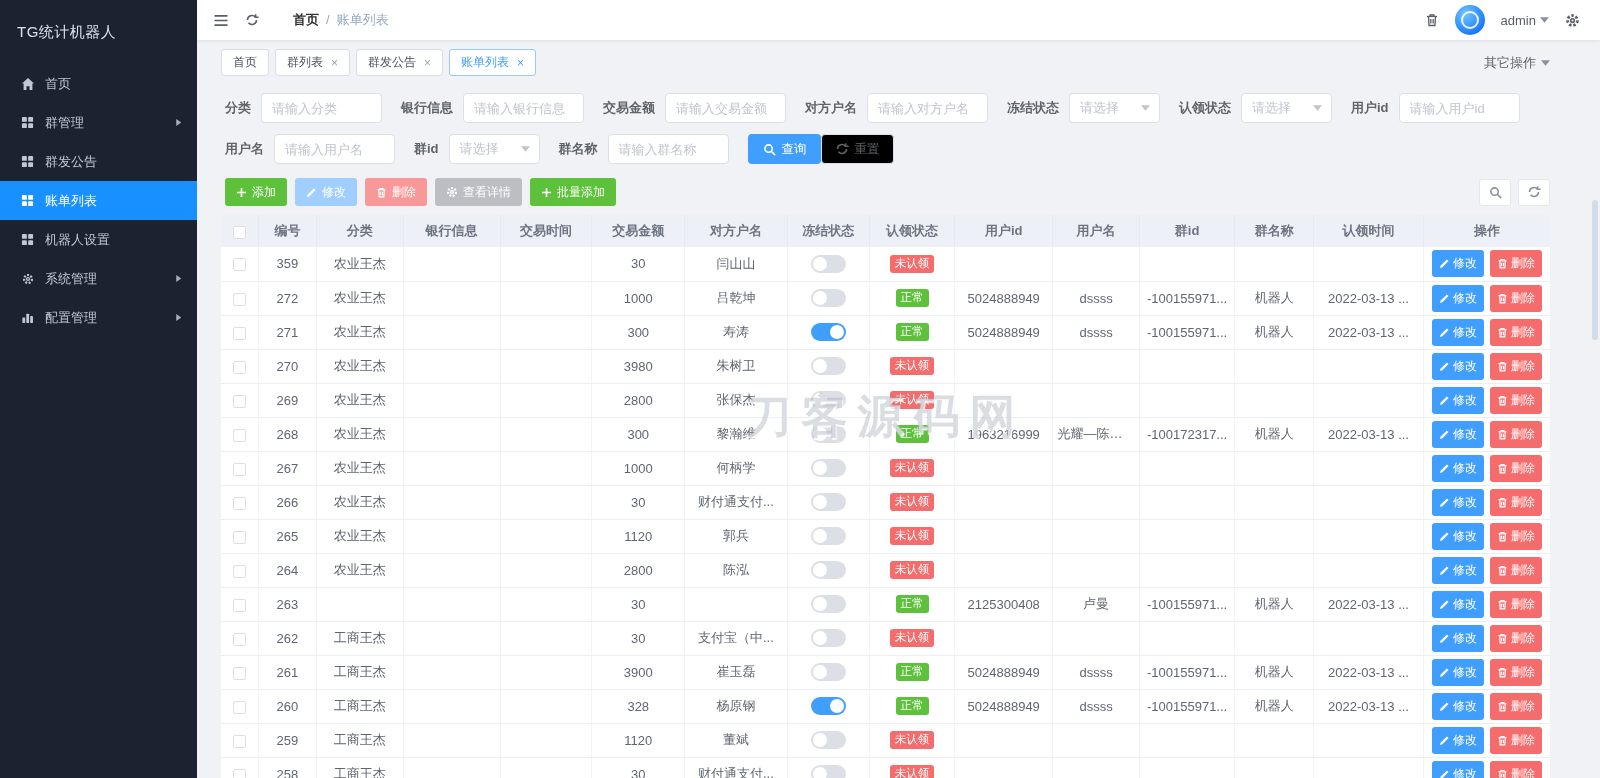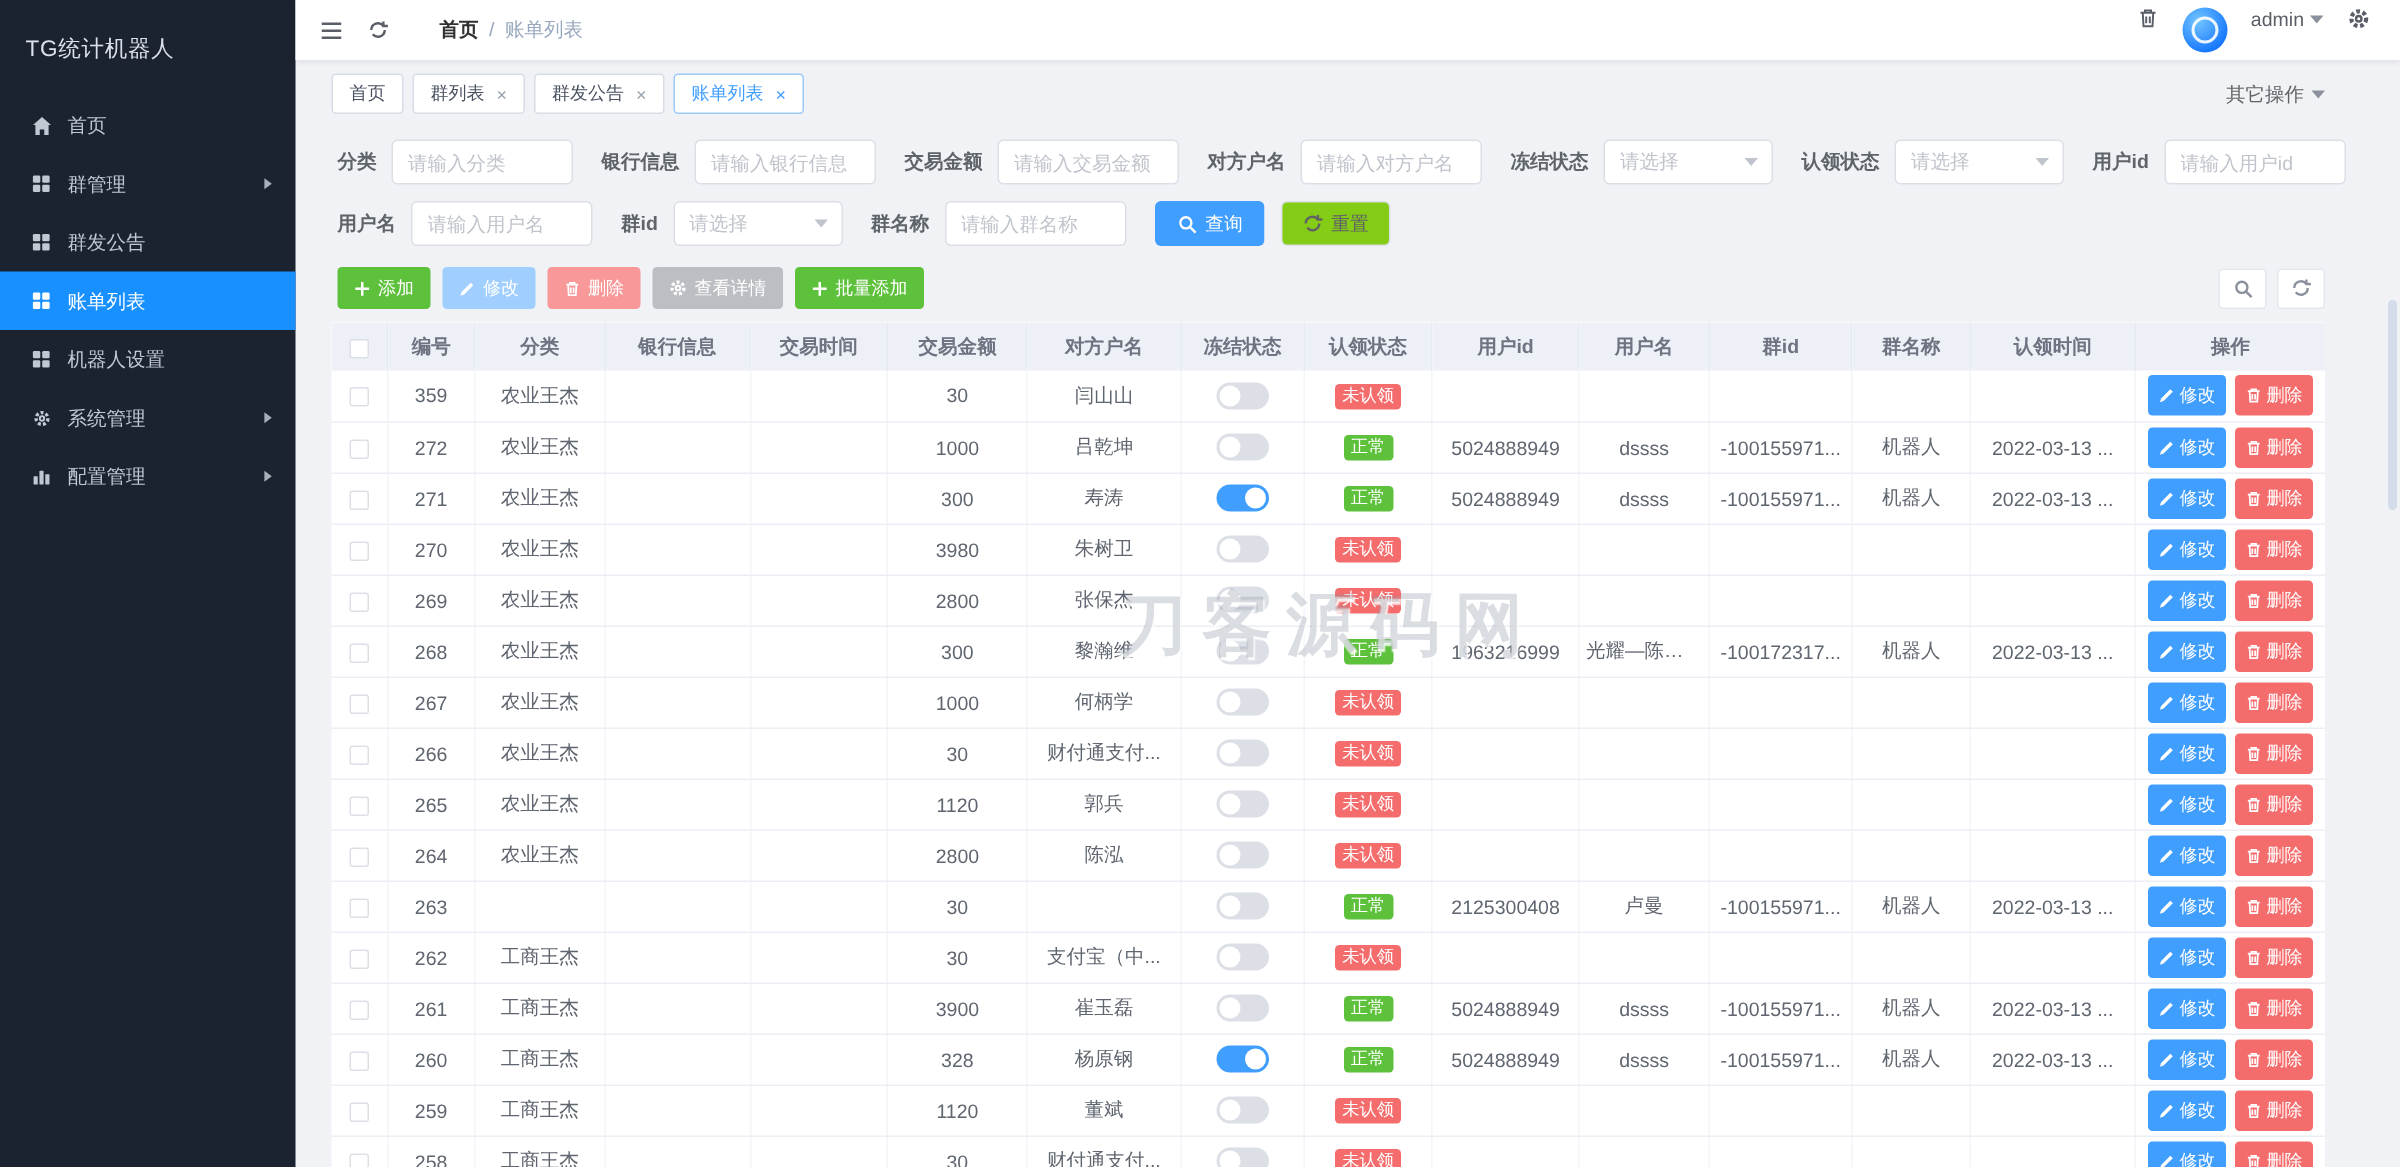--- a/index.html
+++ b/index.html
@@ -21,21 +21,21 @@
   
   .main { flex:1; display:flex; flex-direction:column; position:relative; min-width:0; }
 
   .navbar { height:40px; background:#fff; display:flex; align-items:center;
     padding:0 20px 0 16px; gap:16px; box-shadow:0 1px 4px rgba(0,21,41,.08); }
   .nav-icon { color:#5a5e66; display:flex; cursor:pointer; }
   .breadcrumb { font-size:13px; margin-left:18px; }
   .bc-home { color:#303133; font-weight:700; cursor:pointer; }
   .bc-sep { color:#97a8be; margin:0 7px; }
   .bc-cur { color:#97a8be; }
-  .nav-right { margin-left:auto; display:flex; align-items:flex-start; gap:16px; }
+  .nav-right { margin-left:auto; display:flex; align-items:center; gap:16px; }
   .avatar { width:30px; height:30px; border-radius:50%; position:relative; cursor:pointer;
     background:radial-gradient(circle at 35% 30%, #72c5ff, #1677ff 75%); }
   .avatar::after { content:""; position:absolute; inset:6px; border:2px solid #fff;
     border-radius:50%; opacity:.9; }
   .username { display:flex; align-items:center; gap:4px; color:#5a5e66; cursor:pointer; }
 
   .tabbar { height:45px; display:flex; align-items:center; padding:0 50px 0 24px; gap:6px; }
   .tab { height:27px; background:#fff; border:1px solid #d8dce5; border-radius:3px;
     display:flex; align-items:center; padding:0 11px; font-size:12px; color:#495060;
     gap:8px; cursor:pointer; white-space:nowrap; }
@@ -46,28 +46,28 @@
     font-size:13px; cursor:pointer; }
 
   
   .filters { padding:8px 50px 0 28px; }
   .filter-row { display:flex; align-items:center; margin-bottom:11px; }
   .ffield { display:flex; align-items:center; margin-right:19px; }
   .ffield label { font-weight:700; color:#5f646b; margin-right:10px; white-space:nowrap; }
   .f-input { width:121px; height:30px; border:1px solid #dcdfe6; border-radius:4px;
     background:#fff; padding:0 10px; font-size:13px; color:#606266; outline:none; }
   .f-input::placeholder { color:#c0c4cc; }
-  .f-select { width:113px; height:30px; border:1px solid #dcdfe6; border-radius:4px;
+  .f-select { width:91px; height:30px; border:1px solid #dcdfe6; border-radius:4px;
     background:#fff; display:flex; align-items:center; justify-content:space-between;
     padding:0 9px 0 10px; color:#c0c4cc; cursor:pointer; }
   .f-select .caret { color:#c0c4cc; display:flex; }
   .btn { height:30px; border-radius:4px; border:1px solid transparent; display:inline-flex;
     align-items:center; gap:5px; padding:0 13px; font-size:12.5px; cursor:pointer; }
   .btn-primary { background:#409eff; color:#fff; }
-  .btn-plain { background:#84cc16; border-color:#dcdfe6; color:#606266; margin-left:11px; }
+  .btn-plain { background:#000000; border-color:#dcdfe6; color:#606266; }
 
   
   .toolbar { padding:3px 50px 9px 28px; display:flex; align-items:center; gap:8px; }
   .btn-sm { height:28px; padding:0 11px; font-size:12px; border-radius:3px; color:#fff;
     display:inline-flex; align-items:center; gap:5px; cursor:pointer; border:none; }
   .btn-add { background:#5ec13c; }
   .btn-edit-dis { background:#a0cfff; }
   .btn-del-dis { background:#f89898; }
   .btn-detail { background:#bcbec3; }
   .toolbar-right { margin-left:auto; display:flex; gap:7px; }

